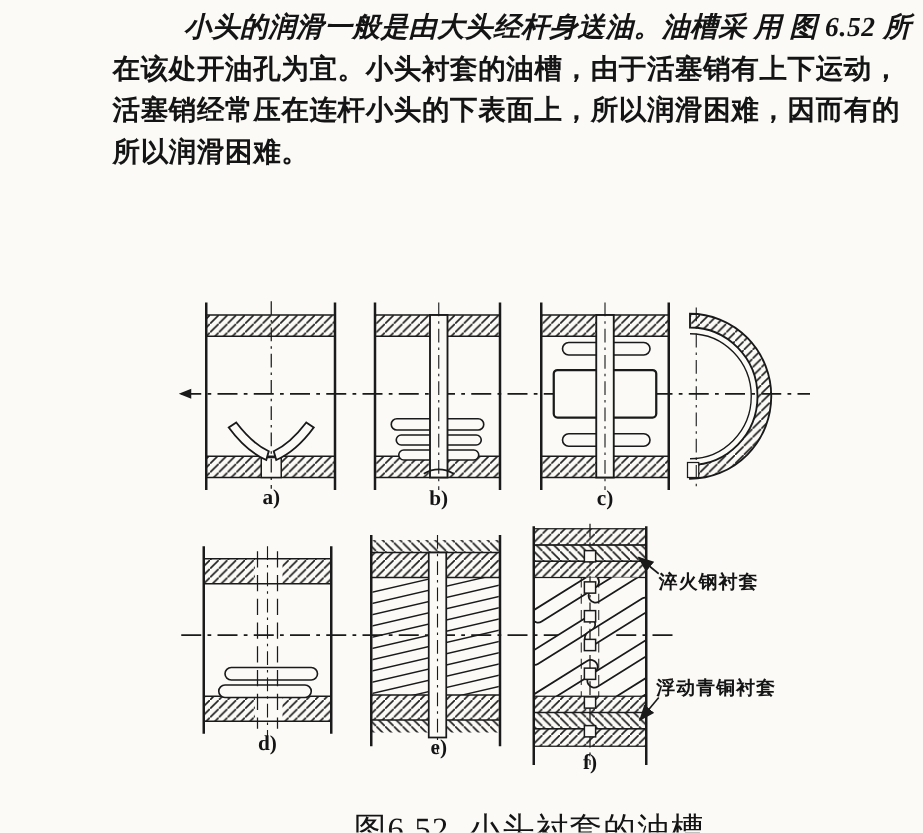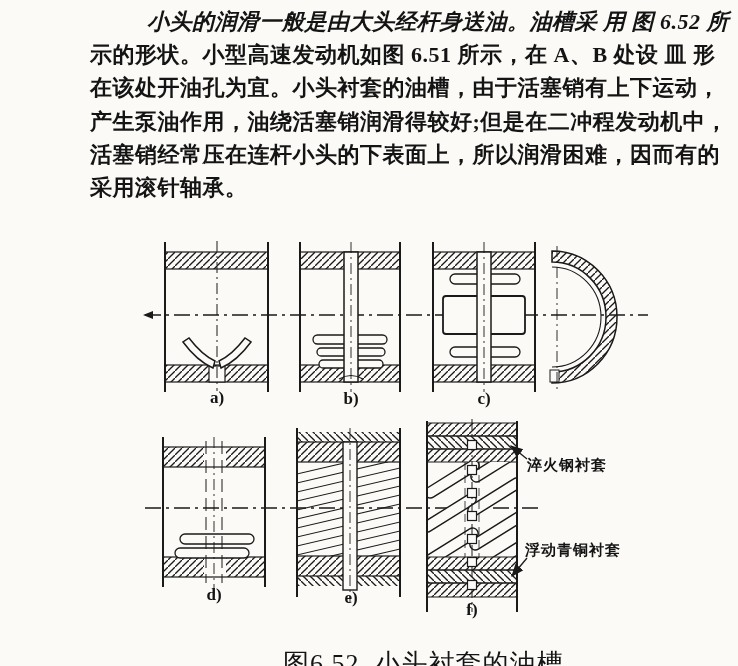--- a/index.html
+++ b/index.html
@@ -28,25 +28,23 @@
   .fig-label{font-size:17px;font-weight:bold;}
   .ann-label{font-size:15px;font-weight:bold;letter-spacing:1px;}
 </style>
 </head>
 <body>
 
 <div class="page">
 
   <div class="para">
     <div class="line indent">小头的润滑一般是由大头经杆身送油。油槽采 用 图 6.52 所</div>
-    <div class="line">示的形状。小型高速发动机如图 6.51 所示，在 A、B 处设 皿 形</div>
     <div class="line">在该处开油孔为宜。小头衬套的油槽，由于活塞销有上下运动，</div>
-    <div class="line">产生泵油作用，油绕活塞销润滑得较好;但是在二冲程发动机中，</div>
     <div class="line">活塞销经常压在连杆小头的下表面上，所以润滑困难，因而有的</div>
-    <div class="line">采用滚针轴承。</div>
+    <div class="line">所以润滑困难。</div>
   </div>
 
   <svg class="figure-svg" width="738" height="400" viewBox="0 230 738 400">
     <defs>
       <pattern id="hS" patternUnits="userSpaceOnUse" width="7" height="7">
         <path d="M-1,8 L8,-1" stroke="#1a1a1a" stroke-width="1.3"></path>
       </pattern>
       <pattern id="hB" patternUnits="userSpaceOnUse" width="7" height="7">
         <path d="M-1,-1 L8,8" stroke="#1a1a1a" stroke-width="1.3"></path>
       </pattern>

